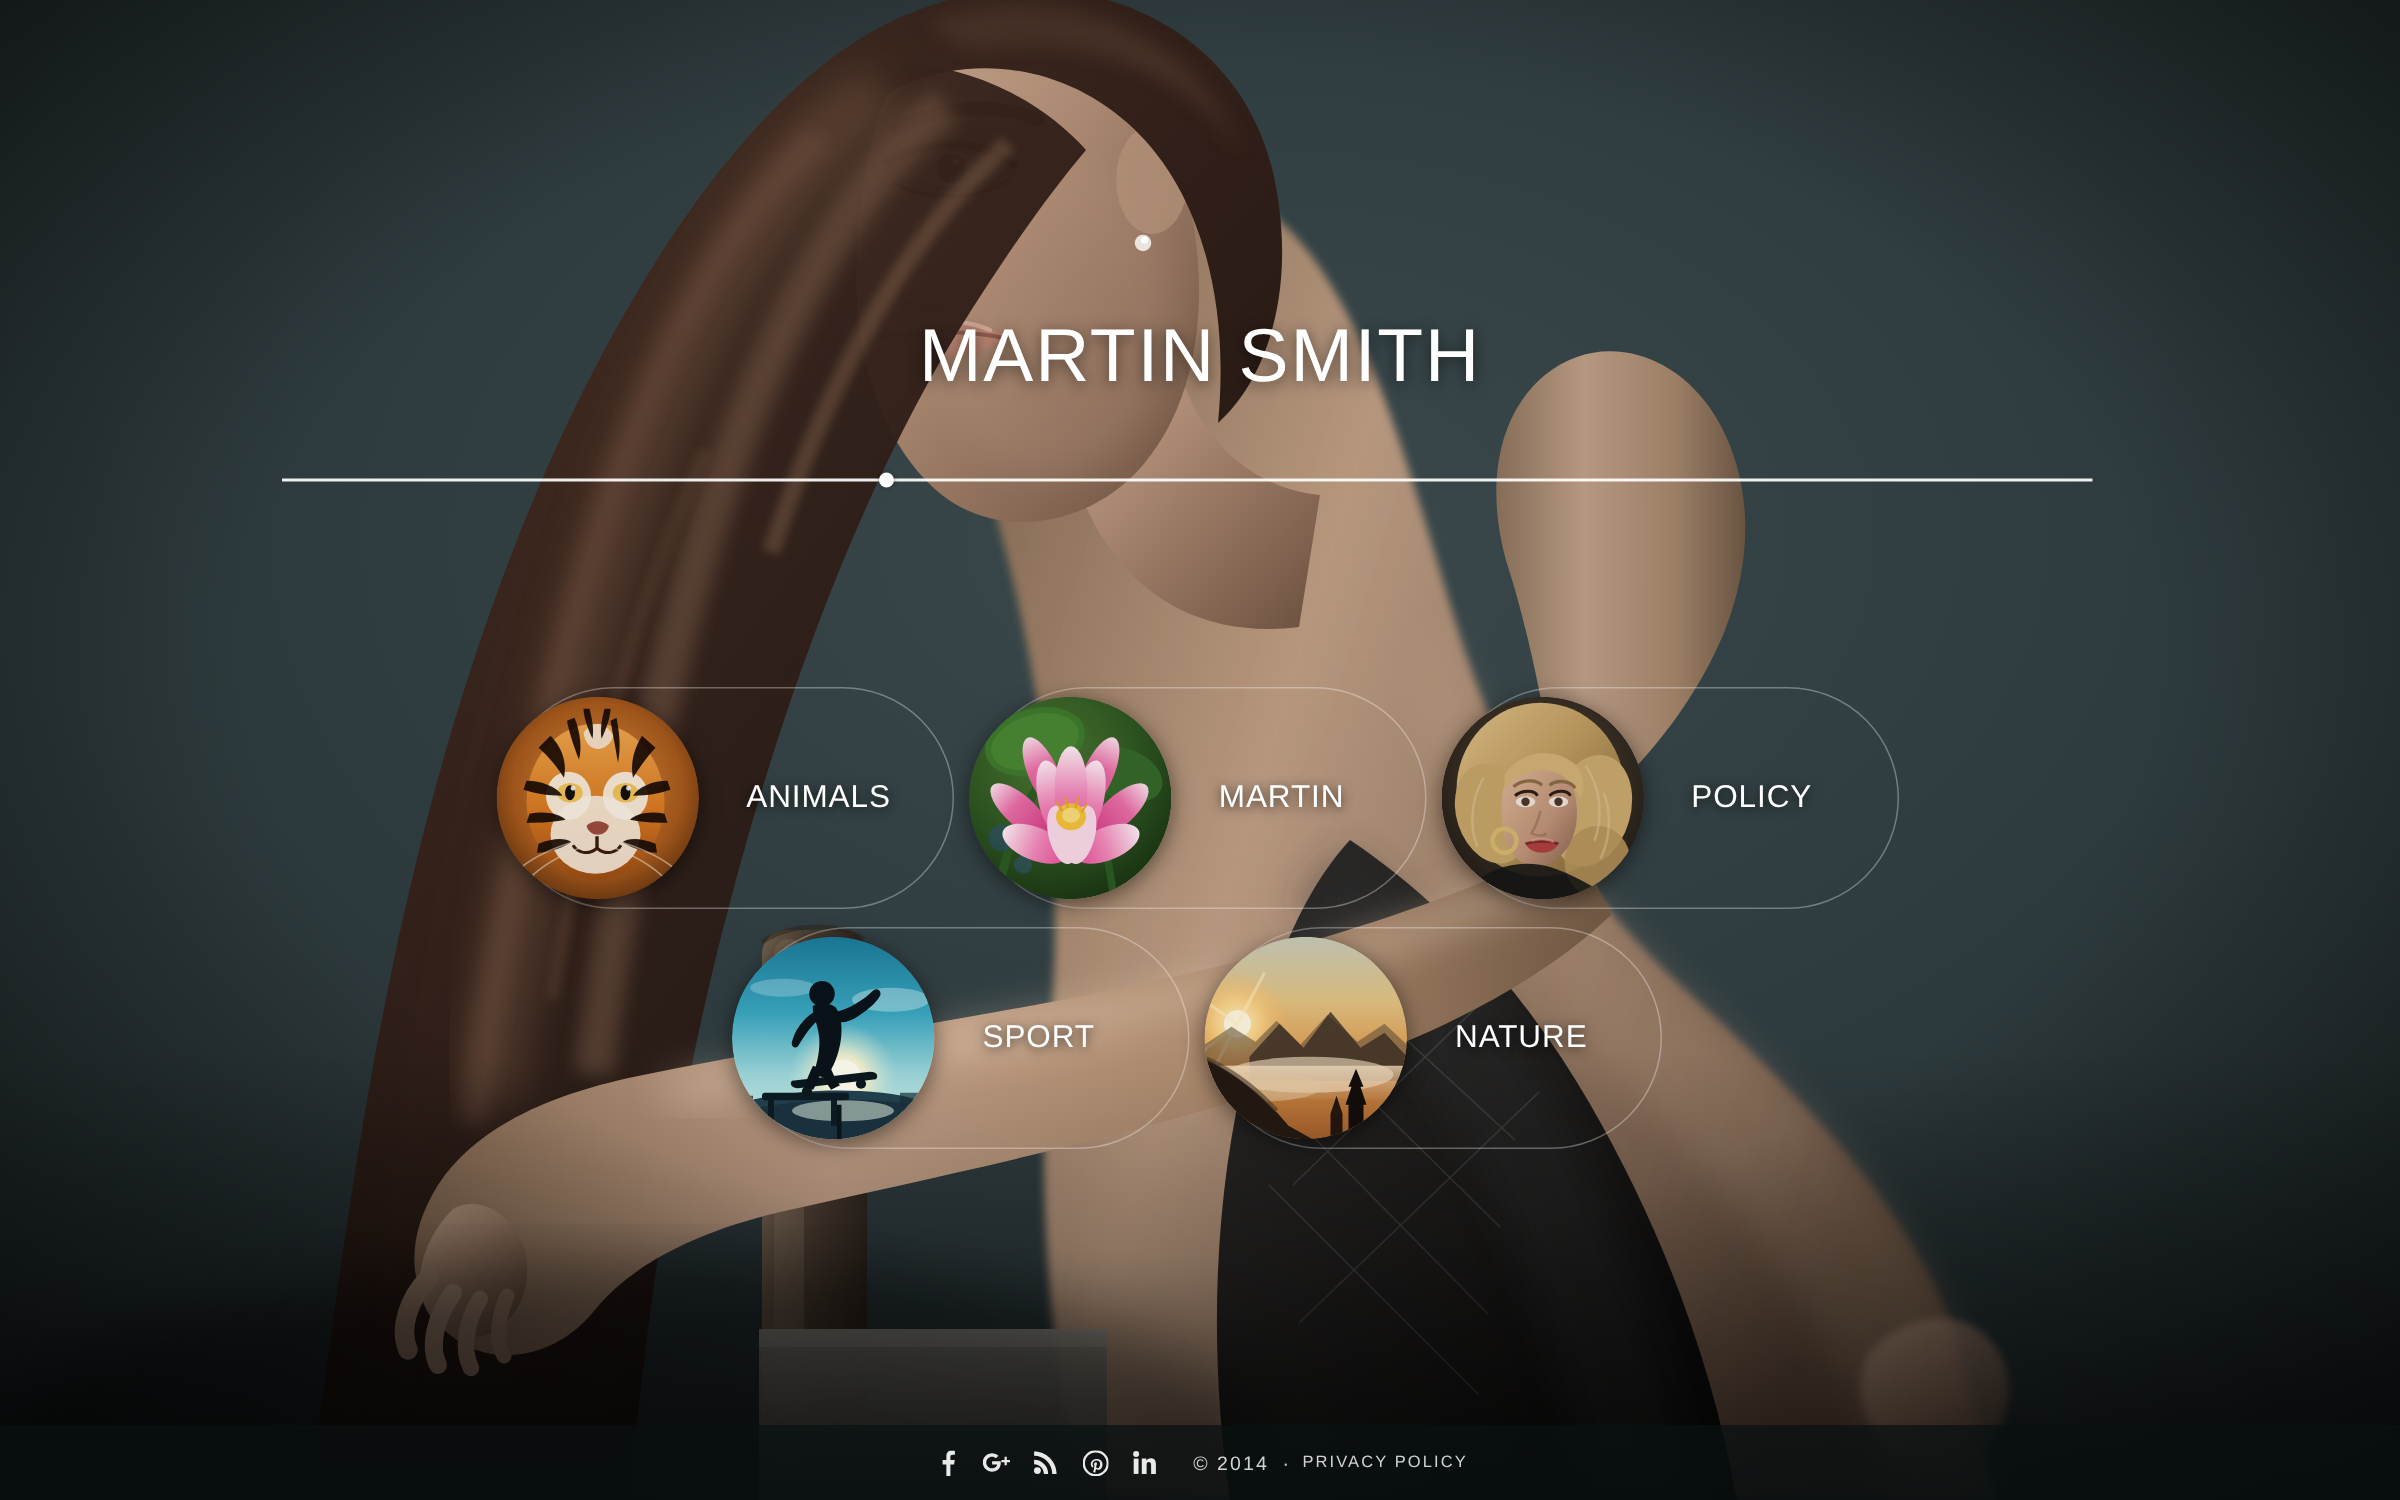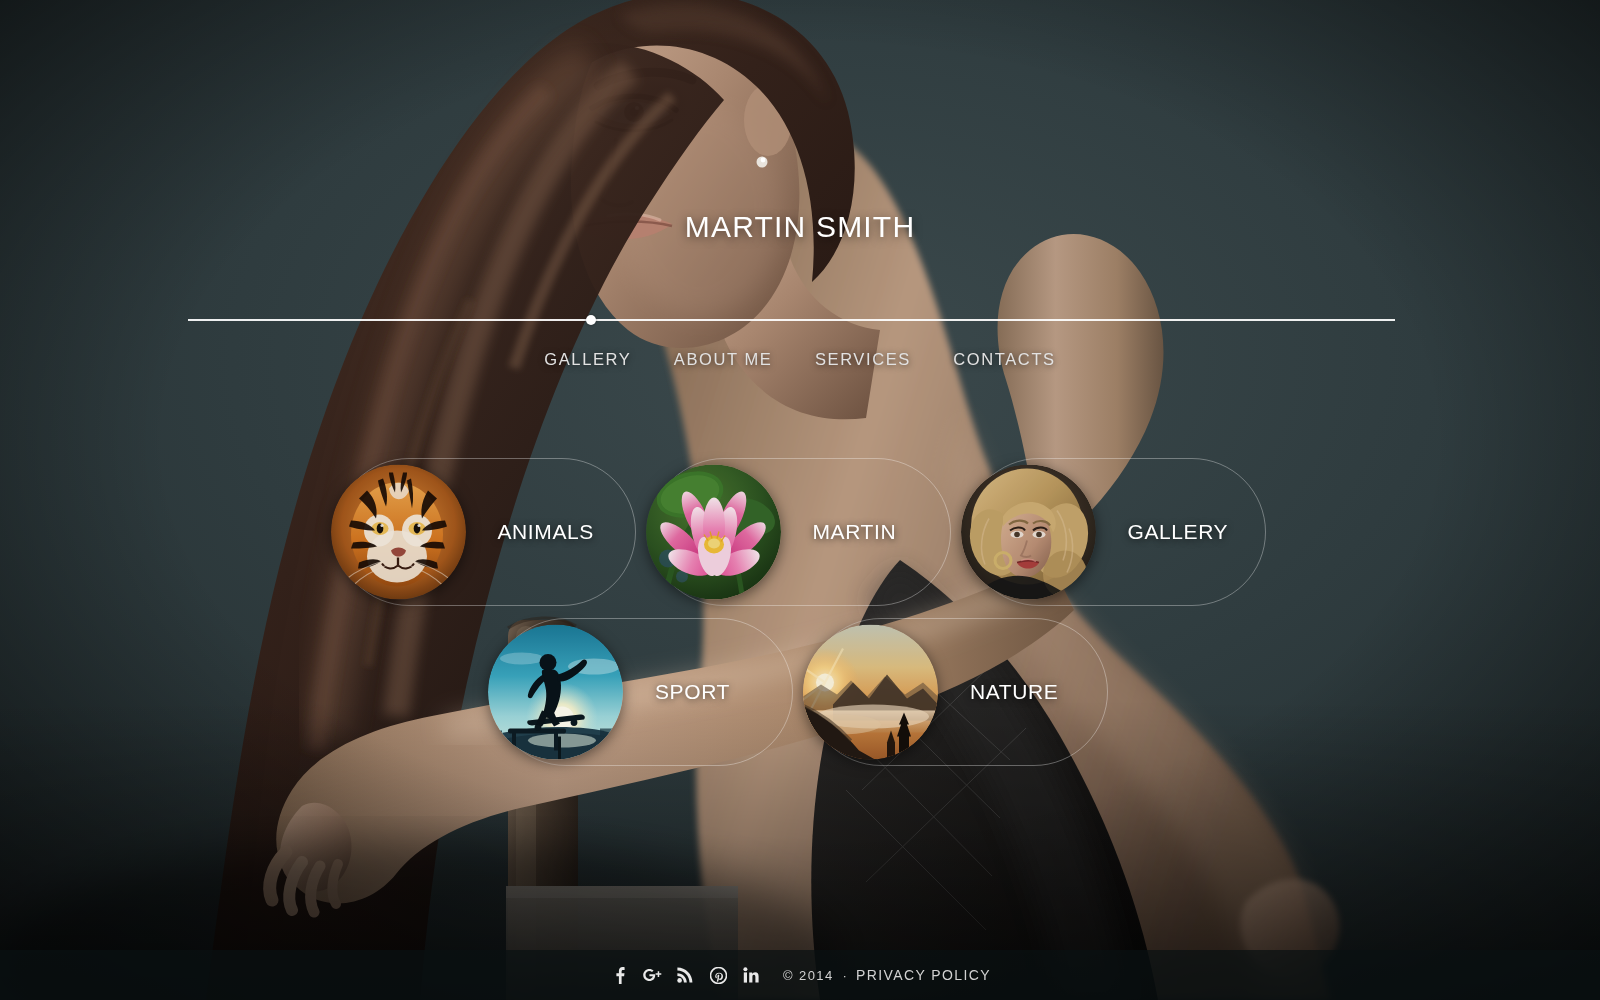--- a/index.html
+++ b/index.html
@@ -32,21 +32,21 @@
   .hero {
     position: absolute;
     top: 0; left: 0;
     width: 1600px;
     text-align: center;
     z-index: 5;
   }
 
   .site-title {
     margin-top: 212px;
-    font-size: 30px;
+    font-size: 50px;
     font-weight: 400;
     letter-spacing: 1.2px;
     color: #ffffff;
     line-height: 1;
     text-shadow: 0 2px 10px rgba(0,0,0,.55);
     font-family: "Liberation Sans", sans-serif;
   }
 
   .site-subtitle {
     margin-top: 11px;
@@ -194,21 +194,21 @@
     color: #d2d2d2;
     text-transform: uppercase;
     white-space: nowrap;
   }
   .footer-sep {
     font-size: 13px;
     color: #d2d2d2;
     margin: 0 9px;
   }
   .privacy-link {
-    font-size: 14px;
+    font-size: 11px;
     letter-spacing: 1.4px;
     color: #d2d2d2;
     text-transform: uppercase;
     cursor: pointer;
     white-space: nowrap;
   }
 </style>
 </head>
 <body>
 
@@ -413,26 +413,20 @@
 
   <div class="hero">
     <h1 class="site-title">MARTIN SMITH</h1>
   </div>
 
   <div class="divider-wrap">
     <div class="divider-line"></div>
     <div class="divider-dot"></div>
   </div>
 
-  <nav class="main-nav">
-    <span class="nav-item">GALLERY</span>
-    <span class="nav-item">ABOUT ME</span>
-    <span class="nav-item">SERVICES</span>
-    <span class="nav-item">CONTACTS</span>
-  </nav>
 
   <div class="cat-rows">
 
     <div class="cat-row row1">
 
       <div class="cat-pill">
         <div class="cat-thumb">
           <svg viewBox="0 0 135 135">
             <defs>
               <radialGradient id="tigBg" cx="50%" cy="45%" r="70%">
@@ -624,21 +618,21 @@
 
               <g stroke="#e7caa0" stroke-width="1.6" fill="none" opacity="0.5">
                 <path d="M96,46 C106,60 108,80 102,96"></path>
                 <path d="M28,54 C20,68 18,86 24,100"></path>
                 <path d="M108,64 C114,78 112,96 106,108"></path>
               </g>
               <rect width="135" height="135" fill="rgba(0,0,0,0.07)"></rect>
             </g>
           </svg>
         </div>
-        <span class="cat-label">GALLERY</span>
+        <span class="cat-label">POLICY</span>
       </div>
 
     </div>
 
     <div class="cat-row row2">
 
       <div class="cat-pill">
         <div class="cat-thumb">
           <svg viewBox="0 0 135 135">
             <defs>

